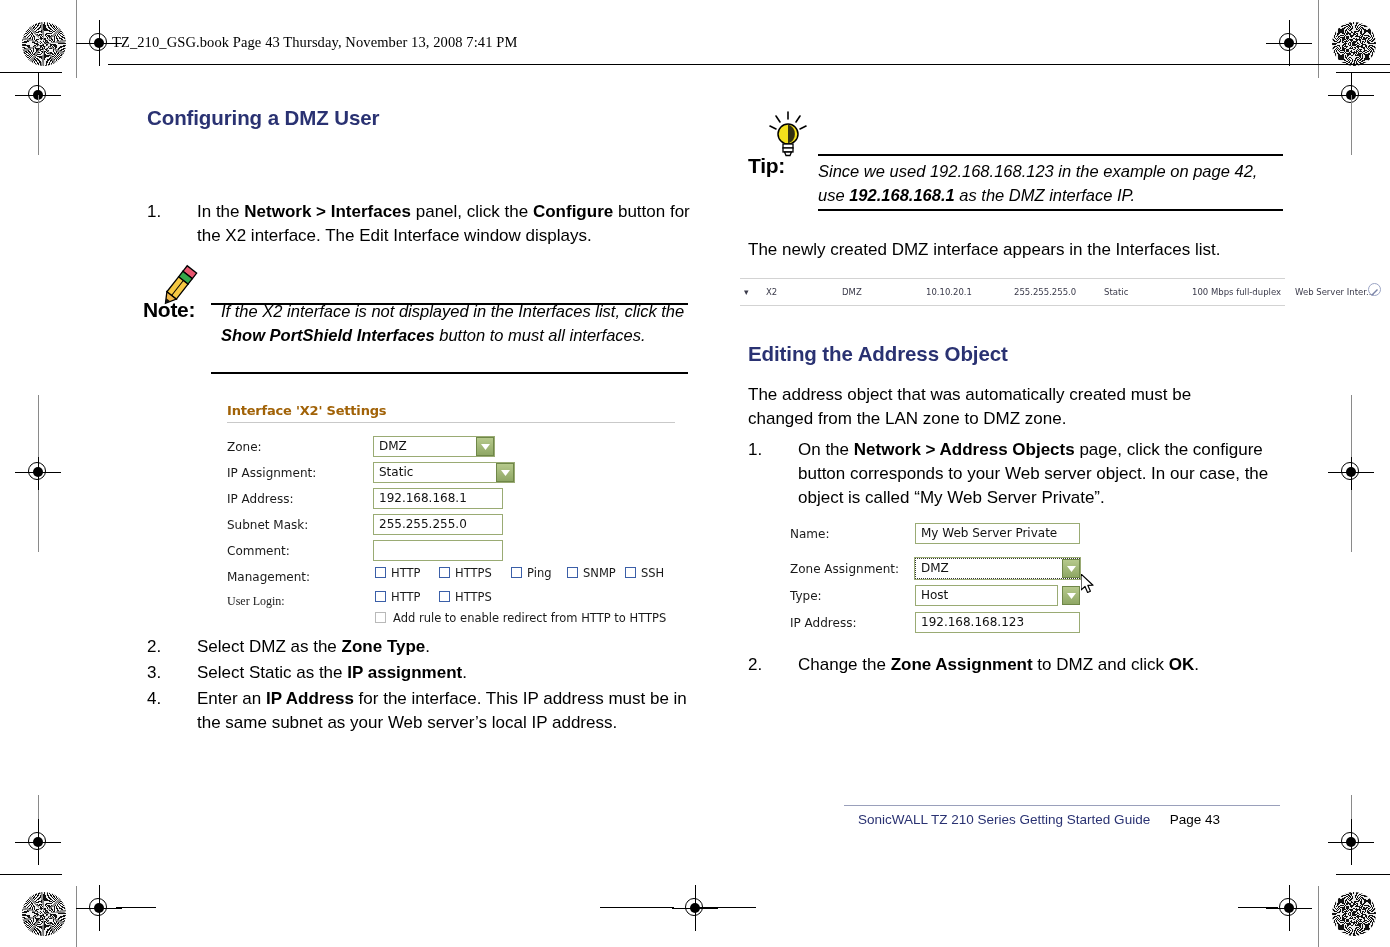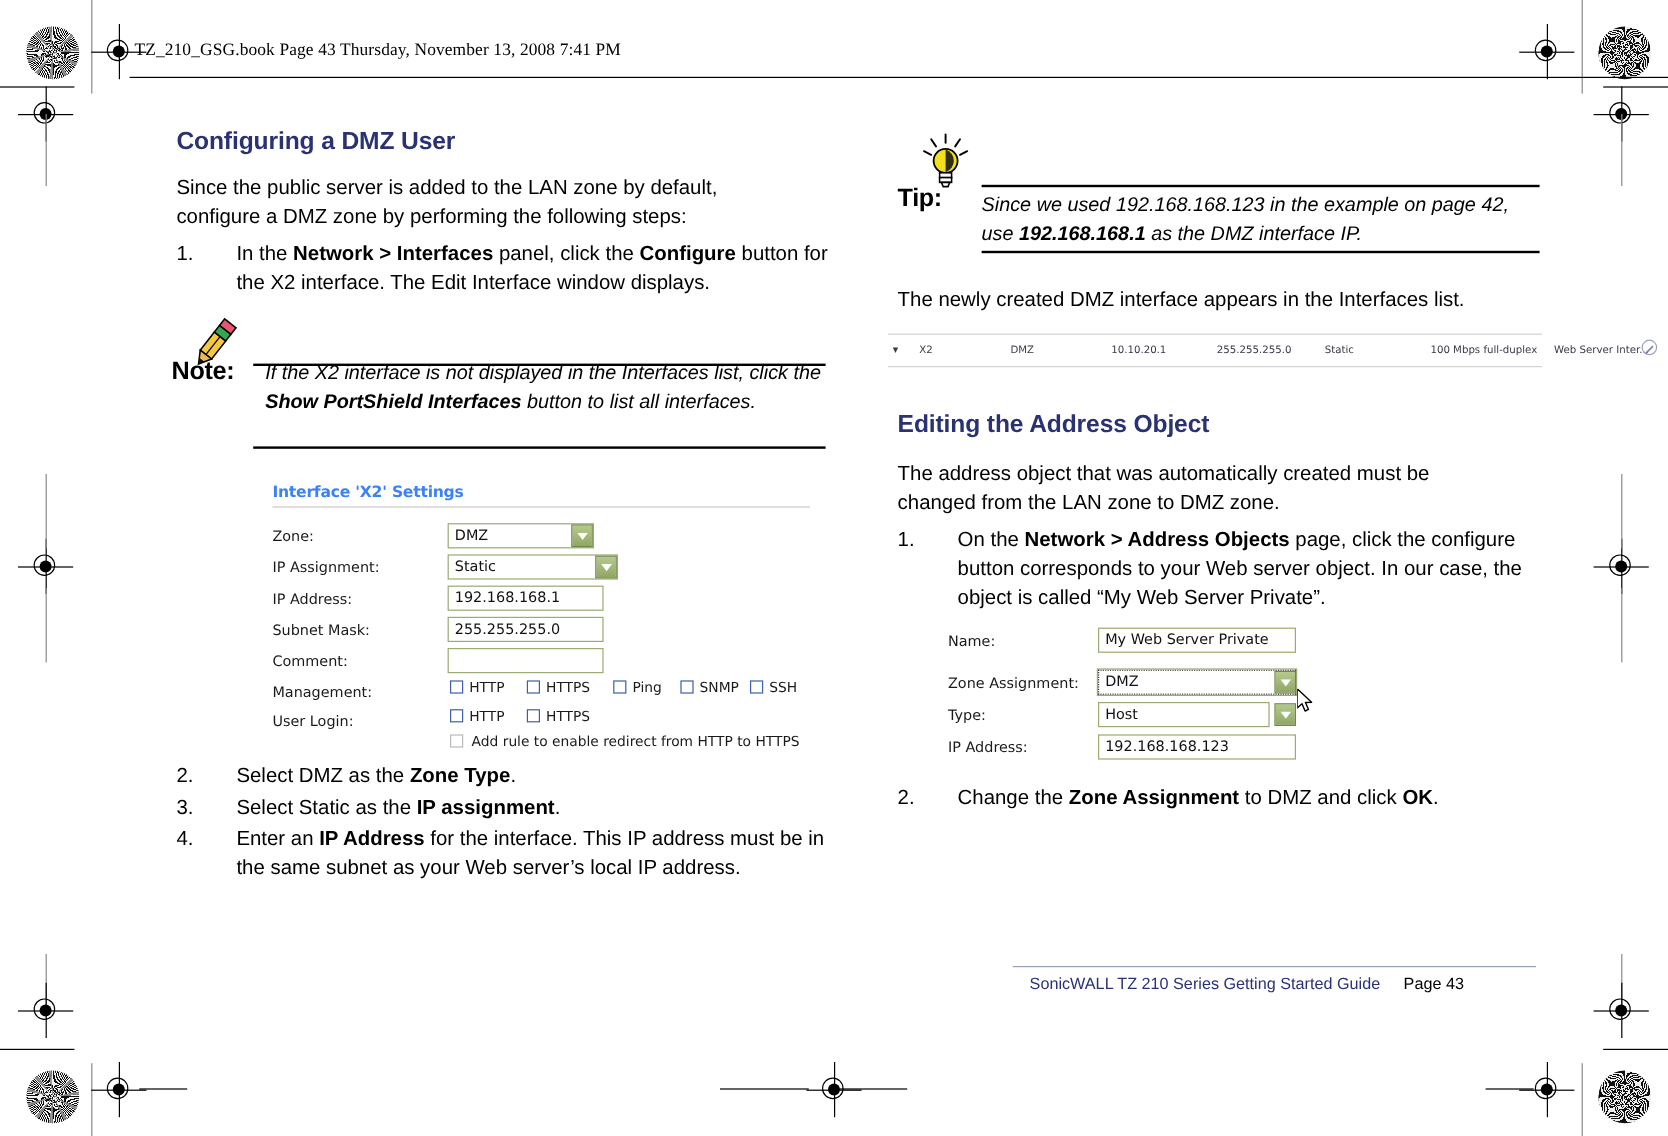--- a/index.html
+++ b/index.html
@@ -147,21 +147,21 @@
 
   
   .shot {
     position: absolute;
     background: #ffffff;
   }
   .shot-title {
     font-family: "DejaVu Sans", sans-serif;
     font-size: 13px;
     font-weight: bold;
-    color: #3b82f6;
+    color: #a16207;
     letter-spacing: -0.2px;
   }
   .shot-title-rule {
     position: absolute;
     height: 1px;
     background: #c9c9c9;
   }
   .frow {
     position: absolute;
     font-family: "DejaVu Sans", sans-serif;
@@ -354,24 +354,20 @@
     <div class="reg-line" style="left:698px; top:907px; width:58px; height:1.4px;"></div>
   </div>
 
   <div class="slug" style="left:112px; top:34px;">TZ_210_GSG.book  Page 43  Thursday, November 13, 2008  7:41 PM</div>
   <div class="reg-line" style="left:108px; top:64px; width:1282px; height:1.2px; background:#000;"></div>
 
   <div class="col" style="left:147px; top:106px; width:540px;">
     <div class="h2">Configuring a DMZ User</div>
   </div>
 
-  <div class="para" style="position:absolute; left:147px; top:145px; width:540px;">
-    <div>Since the public server is added to the LAN zone by default,</div>
-    <div>configure a DMZ zone by performing the following steps:</div>
-  </div>
 
   <div class="olist" style="left:147px; top:200px; width:545px;">
     <div class="oitem">
       <span class="num">1.</span>
       <span class="rich"><span>In the </span><b>Network &gt; Interfaces</b><span> panel, click the </span><b>Configure</b><span> button for the X2 interface. The Edit Interface window displays.</span></span>
     </div>
   </div>
 
   <div class="callout" style="left:143px; top:262px; width:545px;">
     <div class="pencil-icon" style="left:13px; top:0;">
@@ -381,21 +377,21 @@
           <rect x="17" y="10" width="12" height="7" fill="#34a84a" stroke="#000" stroke-width="1.3"></rect>
           <rect x="17" y="17" width="12" height="19" fill="#f5c842" stroke="#000" stroke-width="1.3"></rect>
           <line x1="23" y1="17" x2="23" y2="36" stroke="#000" stroke-width="1"></line>
           <polygon points="17,36 29,36 23,46" fill="#f0b84a" stroke="#000" stroke-width="1.3"></polygon>
           <polygon points="20.5,41.5 25.5,41.5 23,46" fill="#111"></polygon>
         </g>
       </svg>
     </div>
     <div class="rule" style="left:68px; top:41px; width:477px;"></div>
     <div class="lbl" style="left:0; top:36px;">Note:</div>
-    <div class="ctext" style="left:78px; top:38px; width:467px;"><span>If the X2 interface is not displayed in the Interfaces list, click the </span><b>Show PortShield Interfaces</b><span> button to list all interfaces.</span></div>
+    <div class="ctext" style="left:78px; top:38px; width:467px;"><span>If the X2 interface is not displayed in the Interfaces list, click the </span><b>Show PortShield Interfaces</b><span> button to must all interfaces.</span></div>
     <div class="rule" style="left:68px; top:110px; width:477px;"></div>
   </div>
 
   <div class="shot" style="left:205px; top:398px; width:470px; height:228px;">
 
     <div class="shot-title" style="position:absolute; left:22px; top:5px;">Interface 'X2' Settings</div>
     <div class="shot-title-rule" style="left:22px; top:24px; width:448px;"></div>
 
     <div class="frow" style="left:22px; top:42px;">Zone:</div>
     <div class="fld" style="left:168px; top:38px; width:122px; height:21px;">DMZ</div>
@@ -429,21 +425,21 @@
       <div class="cbx" style="left:234px; top:169px;"></div>
       <div class="cblabel" style="left:250px; top:168px;">HTTPS</div>
       <div class="cbx" style="left:306px; top:169px;"></div>
       <div class="cblabel" style="left:322px; top:168px;">Ping</div>
       <div class="cbx" style="left:362px; top:169px;"></div>
       <div class="cblabel" style="left:378px; top:168px;">SNMP</div>
       <div class="cbx" style="left:420px; top:169px;"></div>
       <div class="cblabel" style="left:436px; top:168px;">SSH</div>
     </div>
 
-    <div class="frow" style="left:22px; top:196px;">User Login:</div>
+    <div class="frow" style="left:22px; top:196px;font-family:Liberation Serif, serif;">User Login:</div>
     <div>
       <div class="cbx" style="left:170px; top:193px;"></div>
       <div class="cblabel" style="left:186px; top:192px;">HTTP</div>
       <div class="cbx" style="left:234px; top:193px;"></div>
       <div class="cblabel" style="left:250px; top:192px;">HTTPS</div>
     </div>
 
     <div class="cbx gray" style="left:170px; top:214px;"></div>
     <div class="cblabel" style="left:188px; top:213px;">Add rule to enable redirect from HTTP to HTTPS</div>
   </div>

